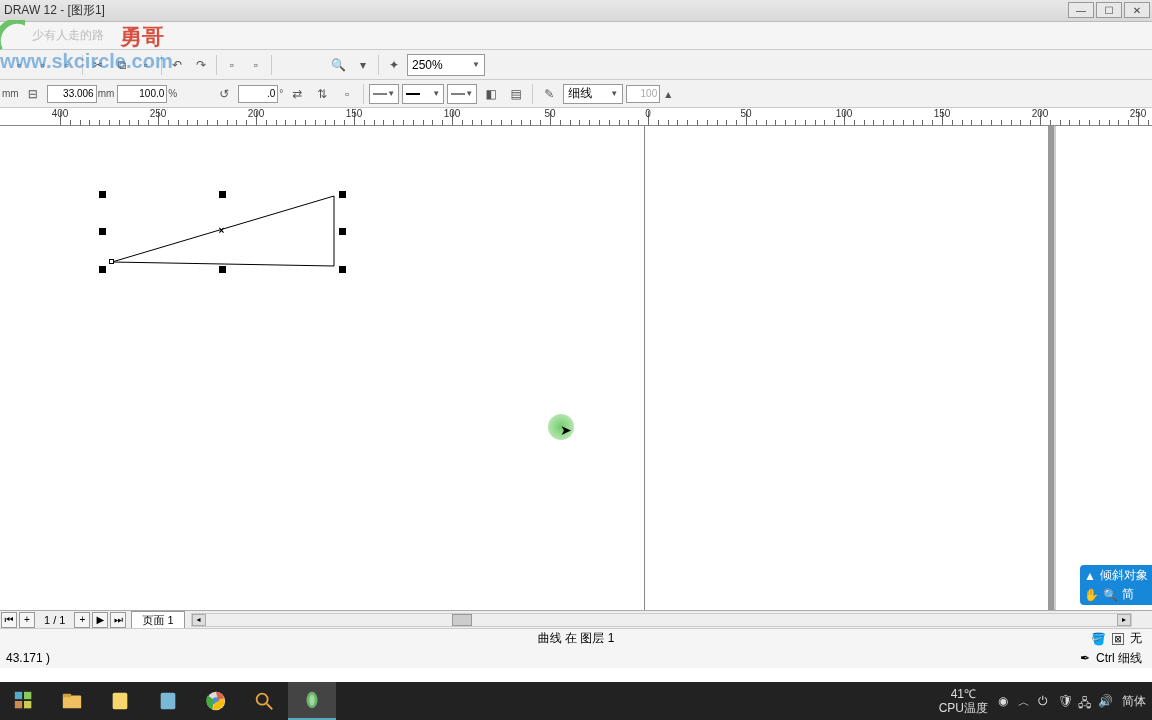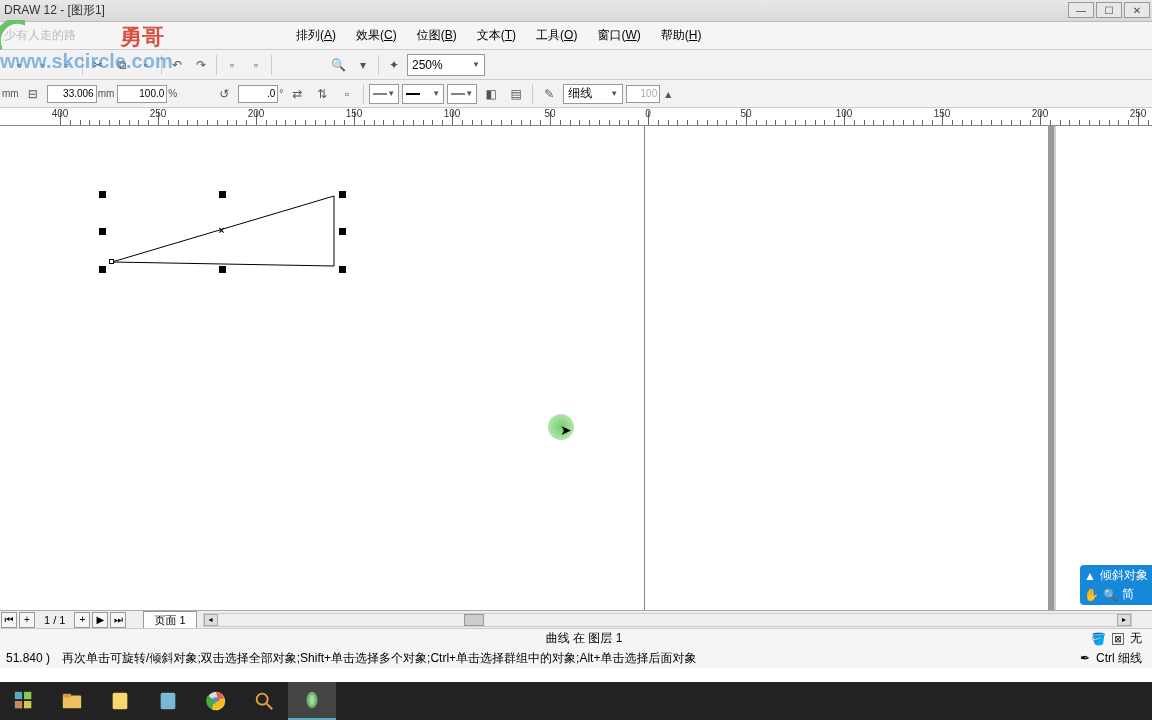--- a/index.html
+++ b/index.html
@@ -8,21 +8,21 @@
 
 .titlebar { height: 22px; background: linear-gradient(#e8e8e8, #d8d8d8); display: flex; align-items: center; padding: 0 4px; border-bottom: 1px solid #bbb; position: relative; }
 .titlebar-text { color: #333; font-size: 12px; }
 .win-controls { position: absolute; right: 2px; top: 2px; display: flex; gap: 2px; }
 .win-btn { width: 26px; height: 16px; background: #e8e8e8; border: 1px solid #999; display:flex; align-items:center; justify-content:center; font-size:10px; color:#444; cursor:pointer; }
 
 
 .menubar { height: 28px; background: #f5f5f5; display: flex; align-items: center; padding: 0 4px; border-bottom: 1px solid #ccc; position: relative; }
 .logo-arc { position:absolute; left:0; top:-2px; width:25px; height:30px; overflow:hidden; }
 .logo-arc svg { position:absolute; left:-5px; top:-5px; }
-.wm-text { color: rgba(150,150,150,0.6); font-size: 12px; }
+.wm-text { color: rgba(150,150,150,0.6); font-size: 12px; margin-left: 28px; }
 .wm-brand { color: #d64f3f; font-size: 22px; font-weight: bold; position:absolute; left:120px; top:0; }
 .menu-items { display: flex; gap: 0; margin-left: 210px; }
 .menu-item { padding: 4px 10px; cursor: pointer; }
 .menu-item u { text-decoration: underline; }
 
 
 .toolbar { height: 30px; background: #f2f2f2; border-bottom: 1px solid #ccc; display: flex; align-items: center; padding: 0 8px; gap: 2px; position: relative; }
 .tool-btn { width: 22px; height: 22px; border: 1px solid transparent; display:flex; align-items:center; justify-content:center; color:#555; cursor:pointer; }
 .tool-sep { width:1px; height:20px; background:#ccc; margin:0 2px; }
 .zoom-select { width: 78px; height: 22px; border: 1px solid #999; background: #fff; display: flex; align-items: center; padding: 0 4px; justify-content: space-between; }
@@ -58,28 +58,28 @@
 .sel-edge { position:absolute; width:5px; height:5px; border:1px solid #000; background:#fff; }
 
 
 .cursor-glow { position:absolute; width:26px; height:26px; border-radius:50%; background: radial-gradient(circle, rgba(100,200,90,0.9), rgba(100,200,90,0.3)); }
 .cursor-arrow { position:absolute; font-size:14px; color:#000; }
 
 
 .page-tabs { height: 18px; background: #eee; border-top:1px solid #aaa; display:flex; align-items:center; position:relative; }
 .tab-btn { width:16px; height:16px; border:1px solid #999; background:#f5f5f5; display:flex; align-items:center; justify-content:center; font-size:10px; margin:0 1px; cursor:pointer; }
 .page-counter { padding: 0 8px; font-size:11px; }
-.page-tab { padding: 1px 10px; background:#fff; border:1px solid #999; border-bottom:none; border-radius: 0 0 0 0; margin-left:16px; font-size:11px; }
+.page-tab { padding: 1px 10px; background:#fff; border:1px solid #999; border-bottom:none; border-radius: 0 0 0 0; margin-left:4px; font-size:11px; }
 .hscroll-track { flex:1; height:14px; background:#eee; border:1px solid #ccc; margin-left:6px; margin-right:20px; position:relative; }
 .hscroll-btn { position:absolute; width:14px; height:12px; background:#ddd; border:1px solid #aaa; top:0; display:flex; align-items:center; justify-content:center; font-size:8px; }
 .hscroll-thumb { position:absolute; height:12px; background:#ccc; border:1px solid #999; top:0; }
 
 
 .status1 { height: 20px; background:#f5f5f5; border-top:1px solid #ccc; display:flex; align-items:center; padding:0 6px; font-size:11px; position:relative; }
-.status1-center { position:absolute; left:50%; transform:translateX(-50%);margin-left:8px; }
+.status1-center { position:absolute; left:50%; transform:translateX(-50%); }
 .status-fill { position:absolute; right:10px; display:flex; align-items:center; gap:6px; }
 .fill-swatch { width:12px; height:12px; border:1px solid #666; display:flex; align-items:center; justify-content:center; font-size:9px; }
 .status2 { height: 20px; background:#f5f5f5; display:flex; align-items:center; padding:0 6px; font-size:11px; position:relative; }
 .status-outline { position:absolute; right:10px; display:flex; align-items:center; gap:6px; }
 
 
 .taskbar { position:absolute; bottom:0; left:0; right:0; height:38px; background:#222; display:flex; align-items:center; }
 .task-item { width:48px; height:38px; display:flex; align-items:center; justify-content:center; cursor:pointer; }
 .task-item.active { background:#444; border-bottom:2px solid #5ab; }
 .task-item svg { width:22px; height:22px; }
@@ -106,29 +106,20 @@
 </div>
 
 <div class="menubar">
   <div class="logo-arc">
     <svg width="40" height="40">
         <path d="M5 35 A 20 20 0 0 1 35 10" stroke="#6ac26a" stroke-width="6" fill="none"></path>
       </svg>
   </div>
   <span class="wm-text">少有人走的路</span>
   <span class="wm-brand">勇哥</span>
-  <div class="menu-items">
-    <span class="menu-item">排列(<u>A</u>)</span>
-    <span class="menu-item">效果(<u>C</u>)</span>
-    <span class="menu-item">位图(<u>B</u>)</span>
-    <span class="menu-item">文本(<u>T</u>)</span>
-    <span class="menu-item">工具(<u>O</u>)</span>
-    <span class="menu-item">窗口(<u>W</u>)</span>
-    <span class="menu-item">帮助(<u>H</u>)</span>
-  </div>
 </div>
 
 <div class="toolbar">
   <span class="wm-url">www.skcircle.com</span>
   <div class="tool-btn">▫</div>
   <div class="tool-btn">▫</div>
   <div class="tool-btn">▫</div>
   <div class="tool-sep"></div>
   <div class="tool-btn">✂</div>
   <div class="tool-btn">⧉</div>
@@ -385,22 +376,21 @@
 <div class="status1">
   <span class="status1-center">曲线 在 图层 1</span>
   <div class="status-fill">
     <span>🪣</span>
     <div class="fill-swatch">⊠</div>
     <span>无</span>
   </div>
 </div>
 
 <div class="status2">
-  <span>51.840 )</span>
-  <span style="margin-left:12px">再次单击可旋转/倾斜对象;双击选择全部对象;Shift+单击选择多个对象;Ctrl+单击选择群组中的对象;Alt+单击选择后面对象</span>
+  <span>43.171 )</span>
   <div class="status-outline">
     <span>✒</span>
     <span>Ctrl 细线</span>
   </div>
 </div>
 
 <div class="taskbar">
   <div class="task-item">
     <svg viewBox="0 0 24 24">
         <rect x="2" y="2" width="8" height="8" fill="#5ac"></rect>
@@ -439,13 +429,28 @@
         <circle cx="10" cy="10" r="6" stroke="#e8a33d" stroke-width="2" fill="none"></circle>
         <line x1="15" y1="15" x2="21" y2="21" stroke="#e8a33d" stroke-width="2"></line>
       </svg>
   </div>
   <div class="task-item active">
     <svg viewBox="0 0 24 24">
         <ellipse cx="12" cy="12" rx="6" ry="9" fill="#6bb36b"></ellipse>
         <ellipse cx="12" cy="12" rx="3" ry="6" fill="#a0d8a0"></ellipse>
       </svg>
   </div>
+  <div class="tray">
+    <div class="tray-temp">
+      <div>41℃</div>
+      <div>CPU温度</div>
+    </div>
+    <div class="tray-icons">
+      <span class="tray-icon">◉</span>
+      <span class="tray-icon">︿</span>
+      <span class="tray-icon">⏻</span>
+      <span class="tray-icon">🛡</span>
+      <span class="tray-icon">🖧</span>
+      <span class="tray-icon">🔊</span>
+    </div>
+    <span>简体</span>
+  </div>
 </div>
 
 </body></html>

